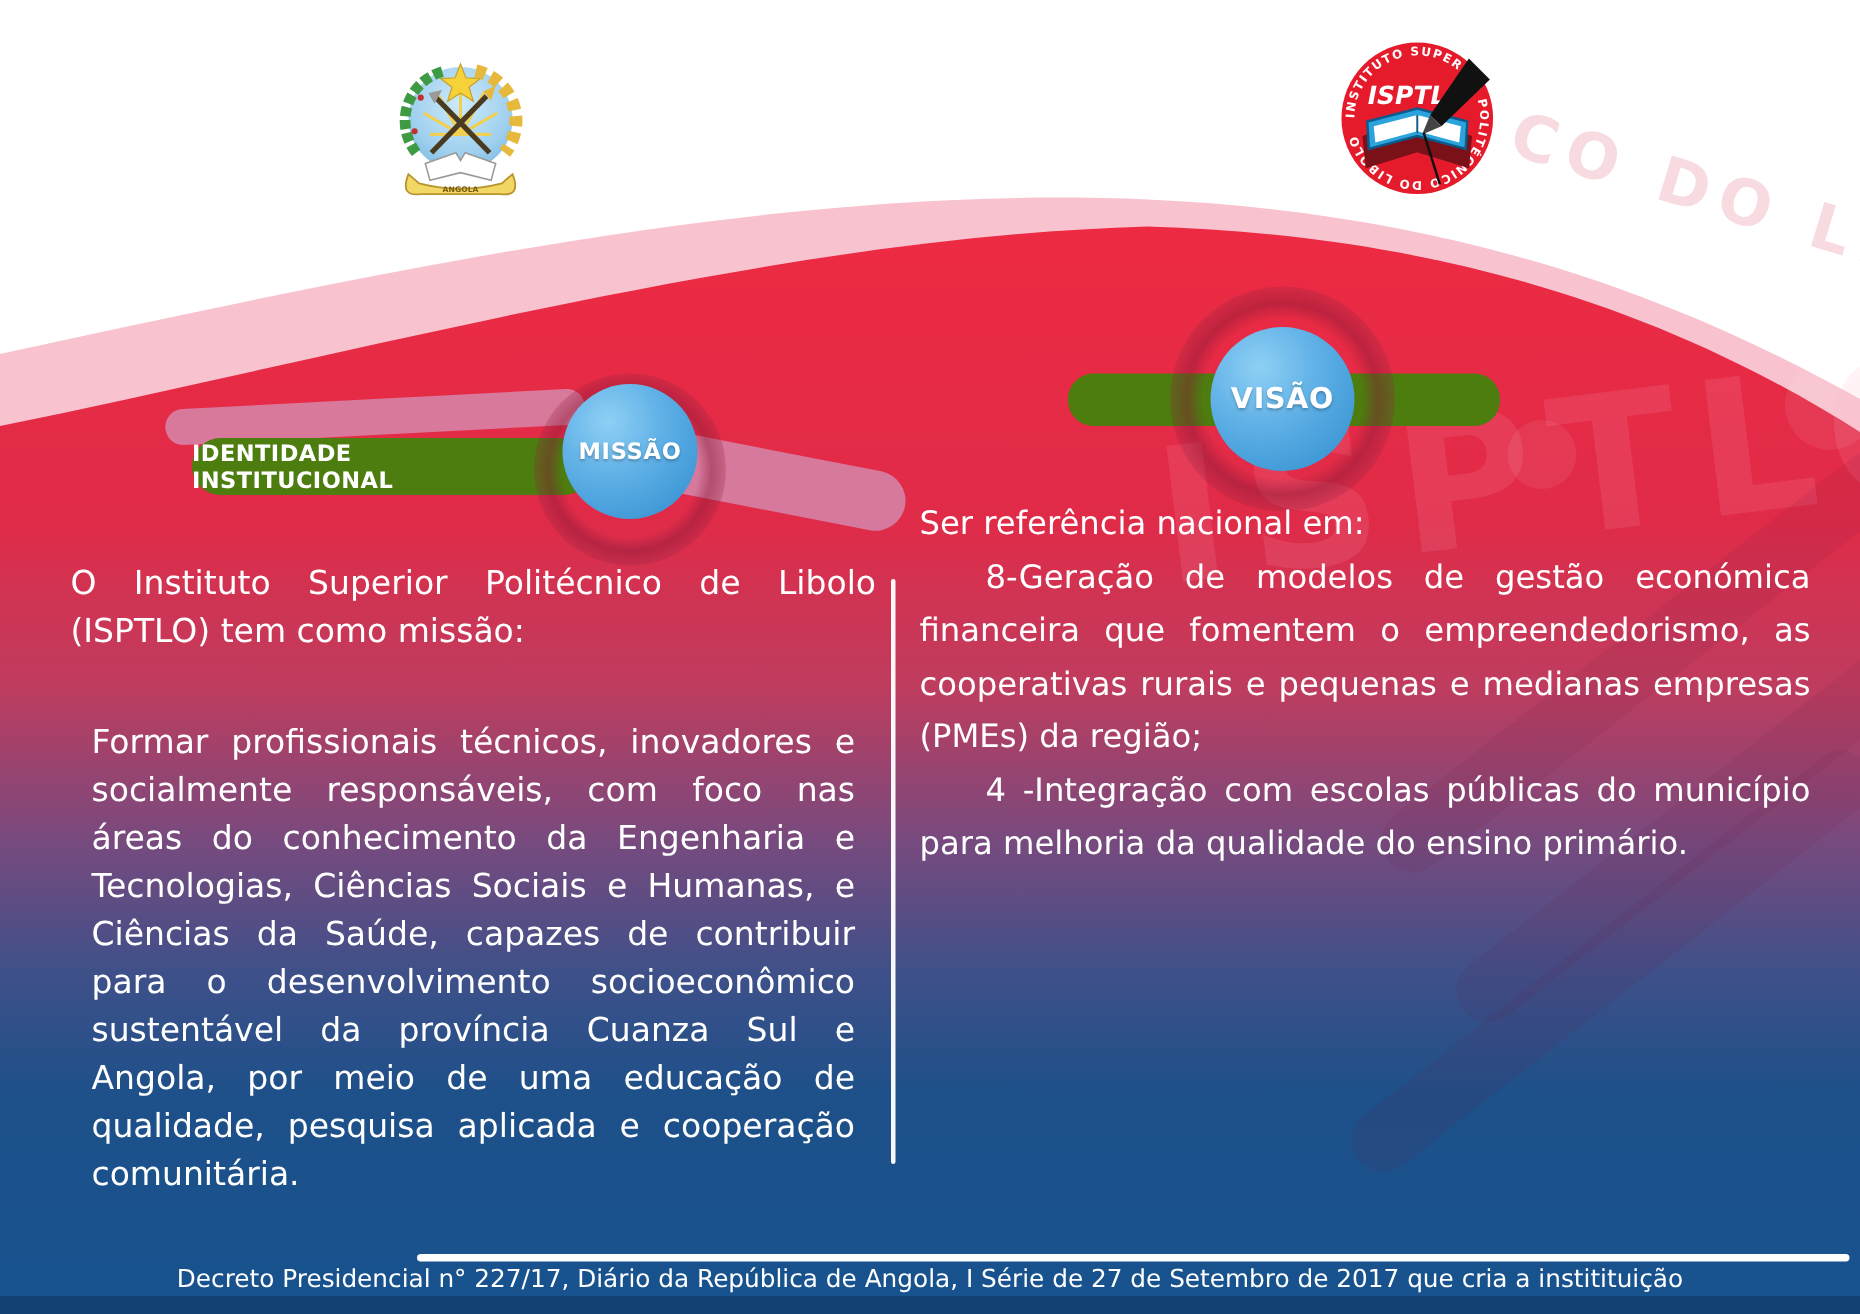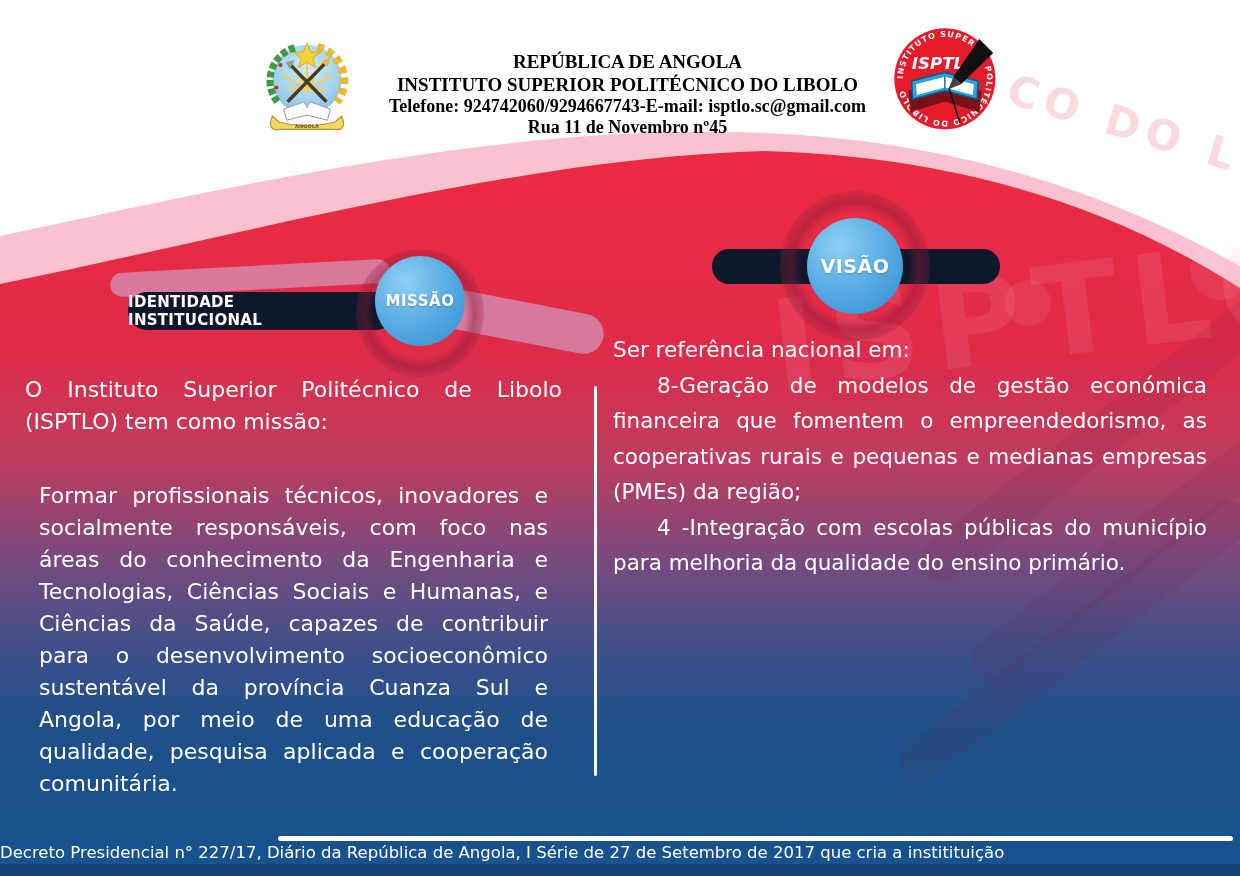--- a/index.html
+++ b/index.html
@@ -21,44 +21,44 @@
   .h-l1{font-size:19px;line-height:23px;}
   .h-l2{font-size:19px;line-height:23px;}
   .h-l3{font-size:18px;line-height:21px;}
   .h-l4{font-size:18px;line-height:21px;}
   .coa{left:256px;top:30px;z-index:2;}
   .logo{left:882px;top:24px;z-index:2;}
   
   .swoosh{background:rgba(205,185,228,0.55);z-index:2;}
   .sw1{left:110px;top:266px;width:280px;height:24px;border-radius:12px;transform:rotate(-3deg);}
   .sw2{left:420px;top:300px;width:185px;height:40px;border-radius:20px;transform:rotate(11deg);}
-  .navy-pill{background:#0f172a;z-index:3;display:flex;align-items:center;justify-content:center;color:#fff;font-weight:bold;}
+  .navy-pill{background:#4d7c0f;z-index:3;display:flex;align-items:center;justify-content:center;color:#fff;font-weight:bold;}
   .identity-pill{left:128px;top:292px;width:267px;height:38px;border-radius:19px;font-size:15px;letter-spacing:0.3px;padding-right:24px;box-sizing:border-box;}
   .vision-bar{left:712px;top:249px;width:288px;height:35px;border-radius:17px;}
   .glow{position:absolute;border-radius:50%;z-index:3;
     background:radial-gradient(circle, rgba(0,0,0,0) 50%, rgba(135,25,55,0.45) 60%, rgba(150,40,70,0.22) 72%, rgba(0,0,0,0) 79%);}
   .glow-missao{left:356px;top:249px;width:128px;height:128px;}
   .glow-visao{left:780px;top:191px;width:150px;height:150px;}
   .badge-circle{position:absolute;border-radius:50%;z-index:4;display:flex;align-items:center;justify-content:center;
     color:#fff;font-weight:bold;text-shadow:0 1px 2px rgba(0,0,0,0.25);
     background:radial-gradient(circle at 34% 28%, #8ed0f5 0%, #5fb0e6 42%, #2e8ccd 100%);}
   .c-missao{left:375px;top:256px;width:90px;height:90px;font-size:15px;letter-spacing:0.5px;}
   .c-visao{left:807px;top:218px;width:96px;height:96px;font-size:19px;letter-spacing:0.5px;}
   
   .body-text{color:#ffffff;z-index:3;text-align:justify;}
-  .mission-col{left:25px;top:374px;width:537px;font-size:22px;line-height:32px;}
+  .mission-col{left:47px;top:374px;width:537px;font-size:22px;line-height:32px;}
   .mission-col .intro{margin:0 0 42px 0;}
   .mission-col .body{margin:14px;}
   .vision-col{left:613px;top:332px;width:594px;font-size:21.5px;line-height:35.5px;}
   .vision-col p{margin:0;}
   .vision-col .vitem{text-indent:44px;}
   .divider{left:594px;top:386px;width:3px;height:390px;background:rgba(255,255,255,0.96);border-radius:2px;z-index:3;}
   
   .footer-line{left:278px;top:836px;width:955px;height:5px;background:#ffffff;border-radius:3px;z-index:3;}
-  .footer-text{left:0;top:843px;width:1240px;text-align:left;color:#fff;font-size:16.5px;z-index:3;}
+  .footer-text{left:0;top:843px;width:1240px;text-align:center;color:#fff;font-size:16.5px;z-index:3;}
   .bottom-strip{left:0;top:864px;width:1240px;height:12px;background:#134173;z-index:3;}
 </style>
 </head>
 <body>
 
 <div class="canvas">
 
   <svg class="bg" width="1240" height="876" viewBox="0 0 1240 876" preserveAspectRatio="none">
     <defs>
       <linearGradient id="mainGrad" x1="0" y1="140" x2="0" y2="876" gradientUnits="userSpaceOnUse">
@@ -108,26 +108,20 @@
       <circle cx="24" cy="34" r="2" fill="#c03030"></circle>
     <path d="M60,16.5 A33.5,33.5 0 0 1 79,70" fill="none" stroke="#e6b83c" stroke-width="8.5" stroke-dasharray="6.5 4"></path>
     <line x1="31" y1="70" x2="67" y2="33" stroke="#4a3b20" stroke-width="3.4"></line>
     <line x1="69" y1="70" x2="33" y2="33" stroke="#4a3b20" stroke-width="3.4"></line>
     <path d="M65,30 L73,26 L70,36 Z" fill="#e6b83c"></path>
     <path d="M29,31 L38,29 L33,38 Z" fill="#9a9a9a"></path>
     <path d="M27,77 L47,70 L50,75 L53,70 L73,77 L70,88 L50,83 L30,88 Z" fill="#ffffff" stroke="#9a9a9a" stroke-width="1"></path>
     <text x="50" y="95.5" text-anchor="middle" font-size="5" font-weight="bold" fill="#7a5c10">ANGOLA</text>
   </svg>
 
-  <div class="abs header-text">
-    <div class="h-l1">REPÚBLICA DE ANGOLA</div>
-    <div class="h-l2">INSTITUTO SUPERIOR POLITÉCNICO DO LIBOLO</div>
-    <div class="h-l3">Telefone: 924742060/9294667743-E-mail: isptlo.sc@gmail.com</div>
-    <div class="h-l4">Rua 11 de Novembro nº45</div>
-  </div>
 
   <svg class="abs logo" width="130" height="114" viewBox="0 0 120 106">
     <circle cx="58" cy="51" r="47" fill="#e51b2c"></circle>
     <defs>
       <path id="ringPath" d="M58,51 m-39,0 a39,39 0 1 1 78,0 a39,39 0 1 1 -78,0"></path>
     </defs>
     <text font-size="7.4" font-weight="bold" fill="#ffffff" letter-spacing="1">
       <textPath href="#ringPath">INSTITUTO SUPERIOR POLITÉCNICO DO LIBOLO</textPath>
     </text>
     <text x="58" y="42" text-anchor="middle" font-size="15.5" font-weight="bold" font-style="italic" fill="#ffffff">ISPTLO</text>

